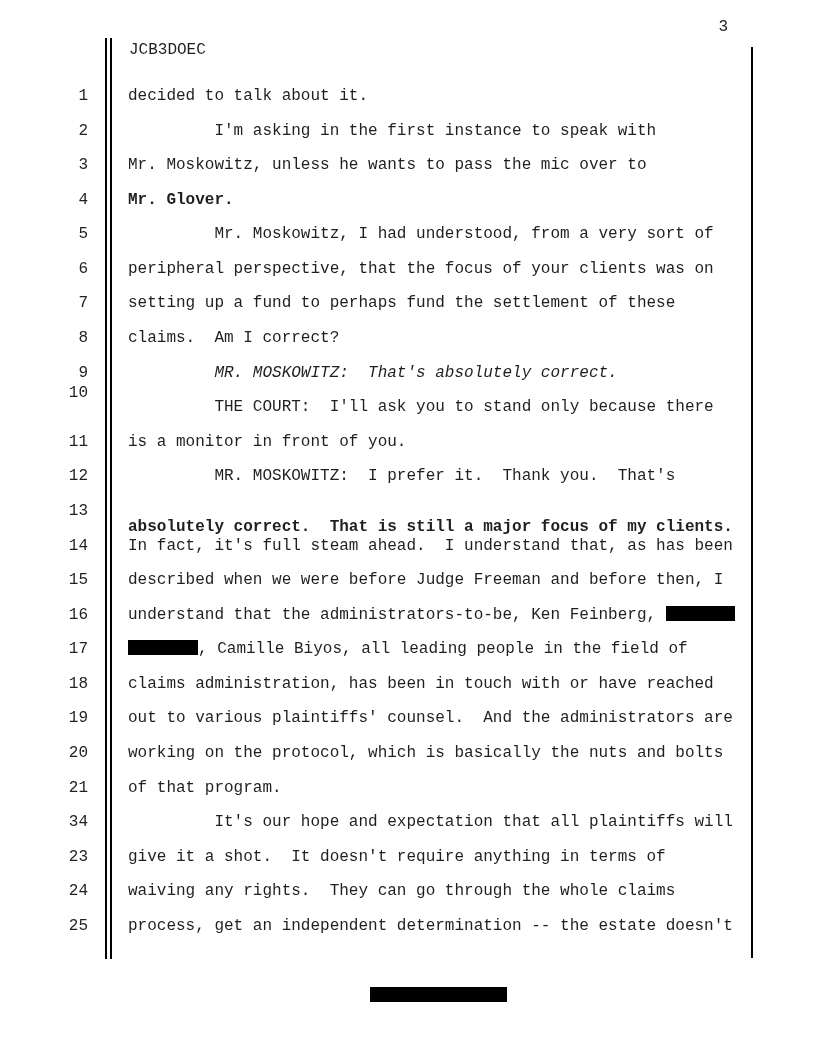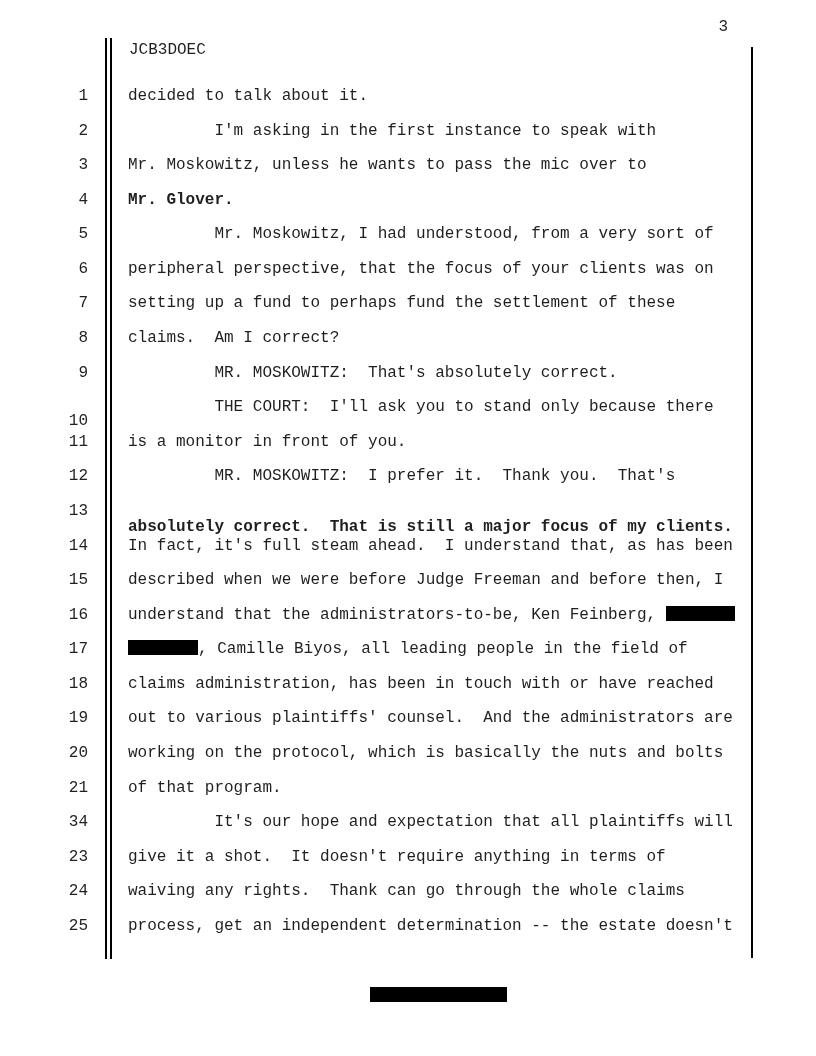--- a/index.html
+++ b/index.html
@@ -95,22 +95,22 @@
       <div class="line-text" style="top: 190px; font-weight: bold;"><span>Mr. Glover.</span></div>
       <div class="line-no" style="top: 224px;">5</div>
       <div class="line-text" style="top: 224px;"><span>         Mr. Moskowitz, I had understood, from a very sort of</span></div>
       <div class="line-no" style="top: 259px;">6</div>
       <div class="line-text" style="top: 259px;"><span>peripheral perspective, that the focus of your clients was on</span></div>
       <div class="line-no" style="top: 293px;">7</div>
       <div class="line-text" style="top: 293px;"><span>setting up a fund to perhaps fund the settlement of these</span></div>
       <div class="line-no" style="top: 328px;">8</div>
       <div class="line-text" style="top: 328px;"><span>claims.  Am I correct?</span></div>
       <div class="line-no" style="top: 363px;">9</div>
-      <div class="line-text" style="top: 363px;"><span>         MR. MOSKOWITZ:  That's absolutely correct.</span></div>
-      <div class="line-no" style="top: 411px;">10</div>
+      <div class="line-text" style="top: 363px; font-style: italic;"><span>         MR. MOSKOWITZ:  That's absolutely correct.</span></div>
+      <div class="line-no" style="top: 383px;">10</div>
       <div class="line-text" style="top: 397px;"><span>         THE COURT:  I'll ask you to stand only because there</span></div>
       <div class="line-no" style="top: 432px;">11</div>
       <div class="line-text" style="top: 432px; text-align: right;"><span>is a monitor in front of you.</span></div>
       <div class="line-no" style="top: 466px;">12</div>
       <div class="line-text" style="top: 466px;"><span>         MR. MOSKOWITZ:  I prefer it.  Thank you.  That's</span></div>
       <div class="line-no" style="top: 501px;">13</div>
       <div class="line-text" style="top: 517px; font-weight: bold;"><span>absolutely correct.  That is still a major focus of my clients.</span></div>
       <div class="line-no" style="top: 536px;">14</div>
       <div class="line-text" style="top: 536px;"><span>In fact, it's full steam ahead.  I understand that, as has been</span></div>
       <div class="line-no" style="top: 570px;">15</div>
@@ -125,19 +125,19 @@
       <div class="line-text" style="top: 708px;"><span>out to various plaintiffs' counsel.  And the administrators are</span></div>
       <div class="line-no" style="top: 743px;">20</div>
       <div class="line-text" style="top: 743px;"><span>working on the protocol, which is basically the nuts and bolts</span></div>
       <div class="line-no" style="top: 778px;">21</div>
       <div class="line-text" style="top: 778px;"><span>of that program.</span></div>
       <div class="line-no" style="top: 812px;">34</div>
       <div class="line-text" style="top: 812px;"><span>         It's our hope and expectation that all plaintiffs will</span></div>
       <div class="line-no" style="top: 847px;">23</div>
       <div class="line-text" style="top: 847px;"><span>give it a shot.  It doesn't require anything in terms of</span></div>
       <div class="line-no" style="top: 881px;">24</div>
-      <div class="line-text" style="top: 881px;"><span>waiving any rights.  Thank can go through the whole claims</span></div>
+      <div class="line-text" style="top: 881px;"><span>waiving any rights.  They can go through the whole claims</span></div>
       <div class="line-no" style="top: 916px;">25</div>
       <div class="line-text" style="top: 916px;"><span>process, get an independent determination -- the estate doesn't</span></div>
     </div>
 
   <div class="footer-bar" style="width: 137px;"></div>
 </div>
 
 </body></html>

